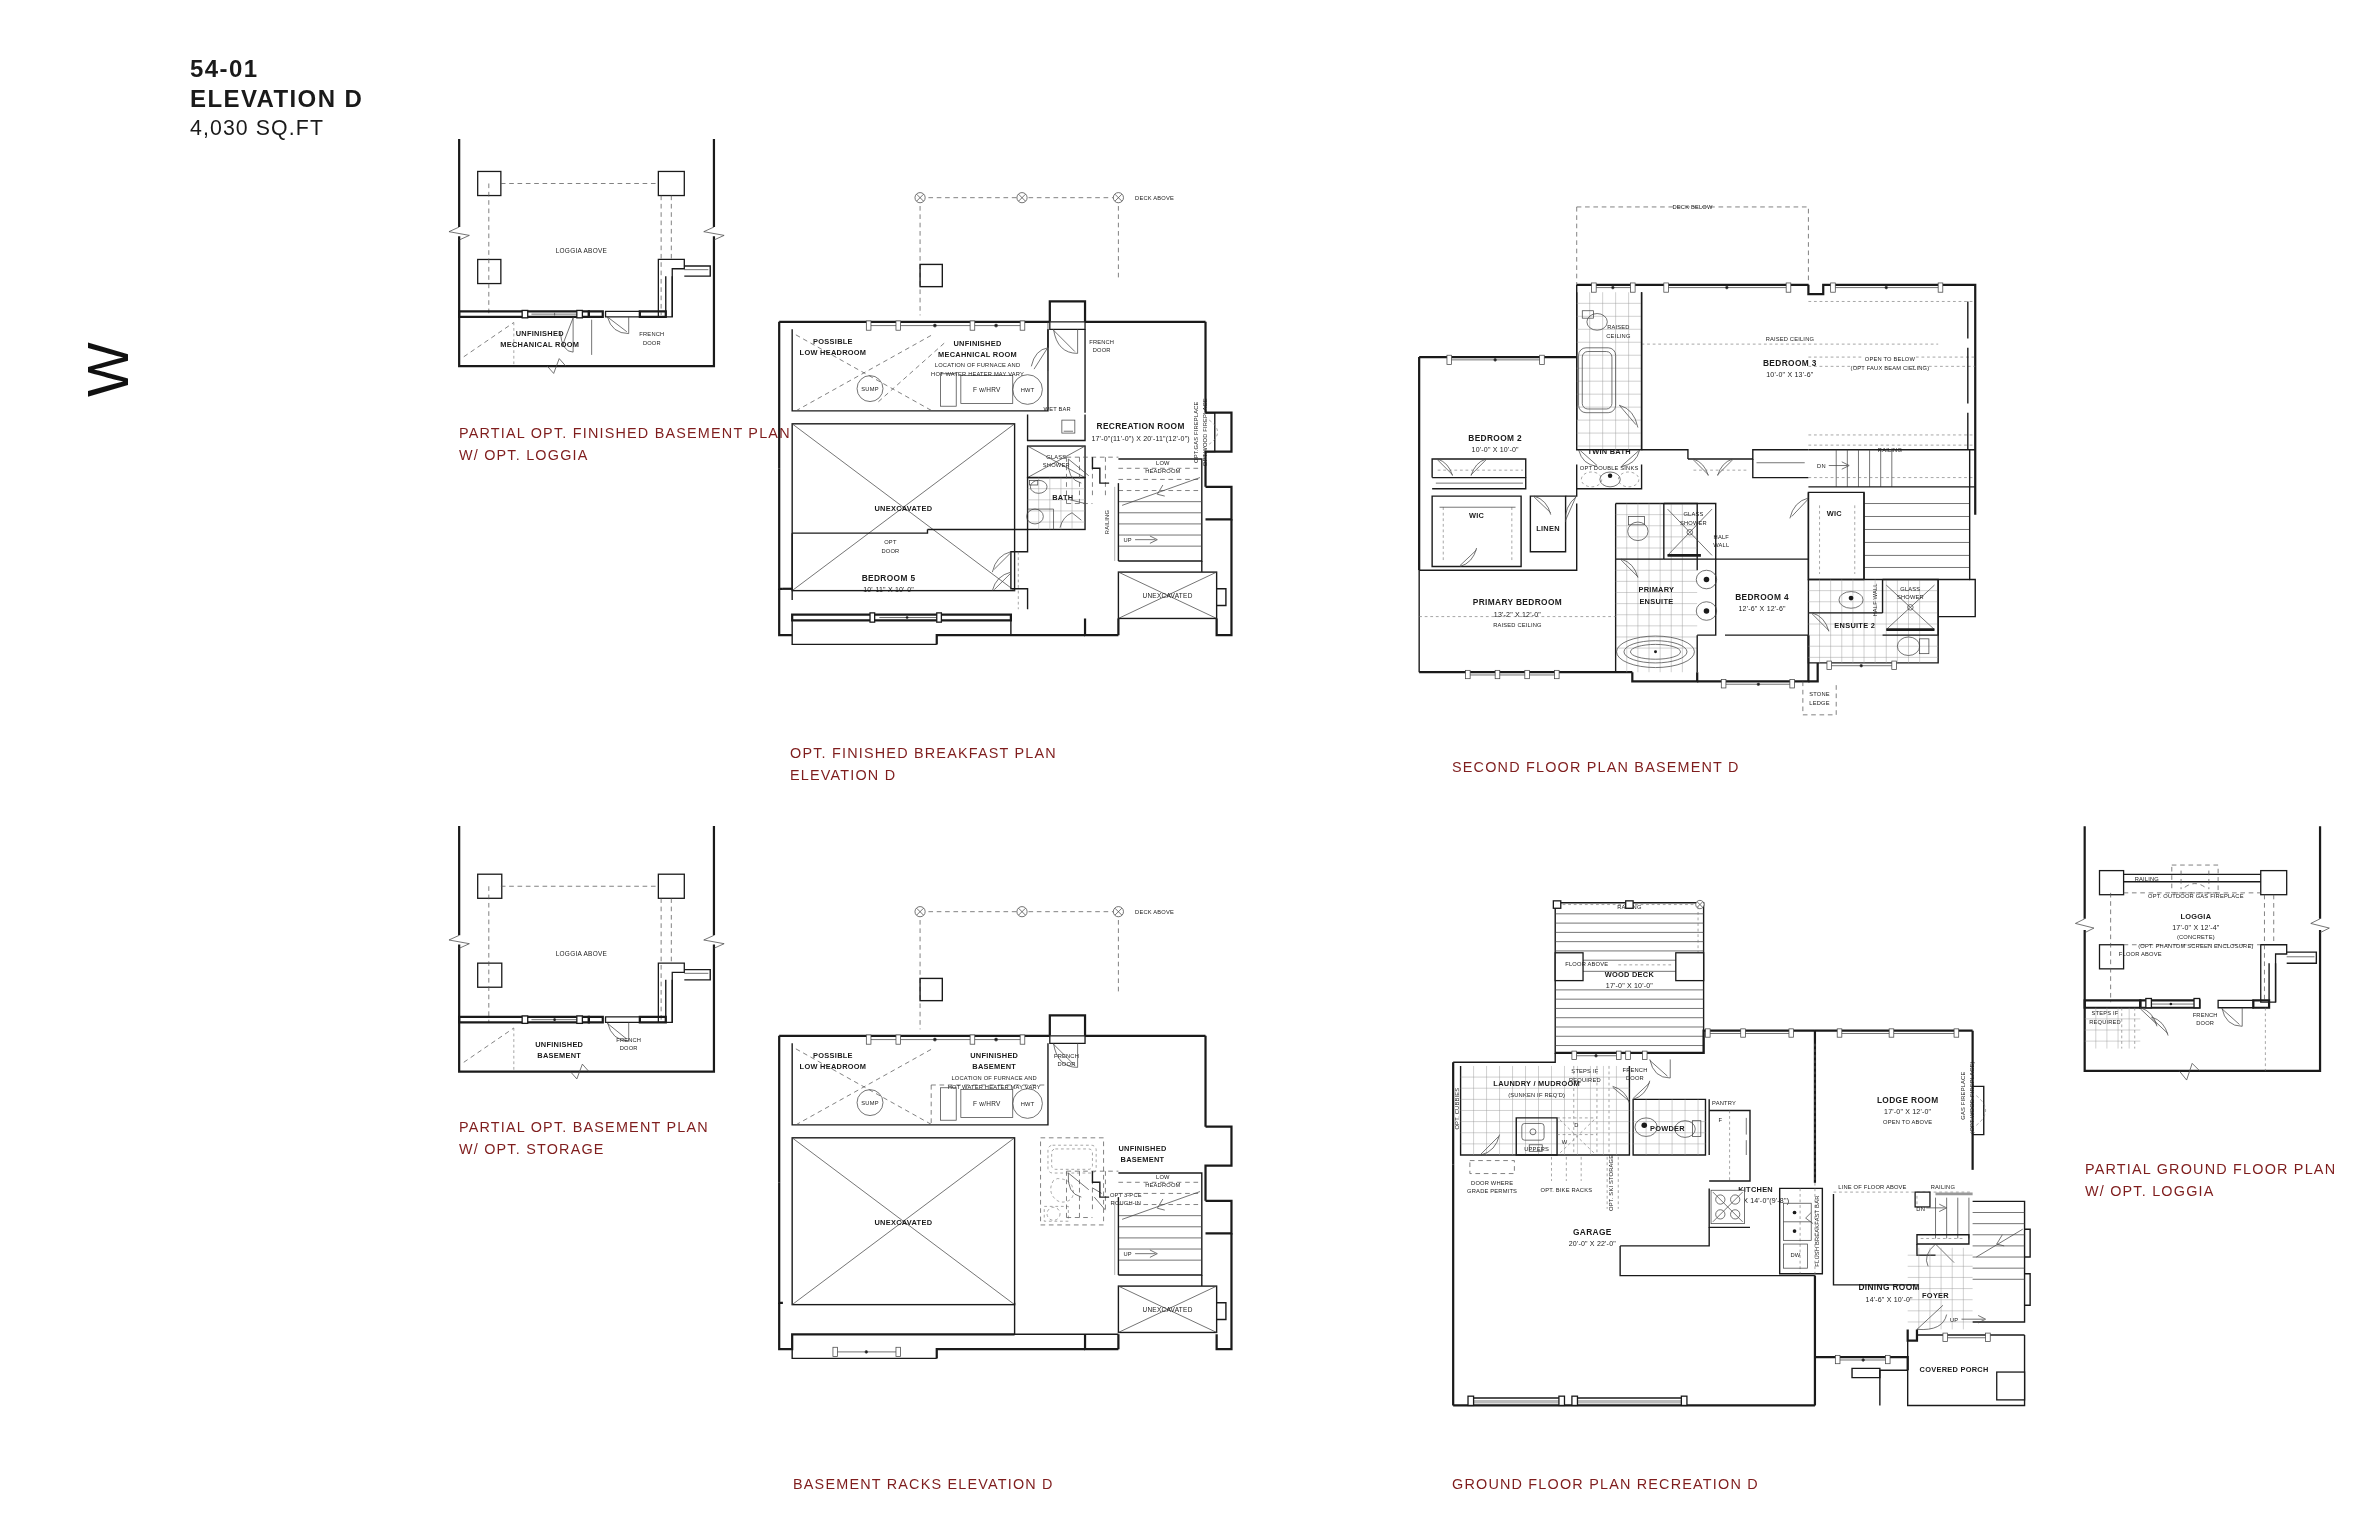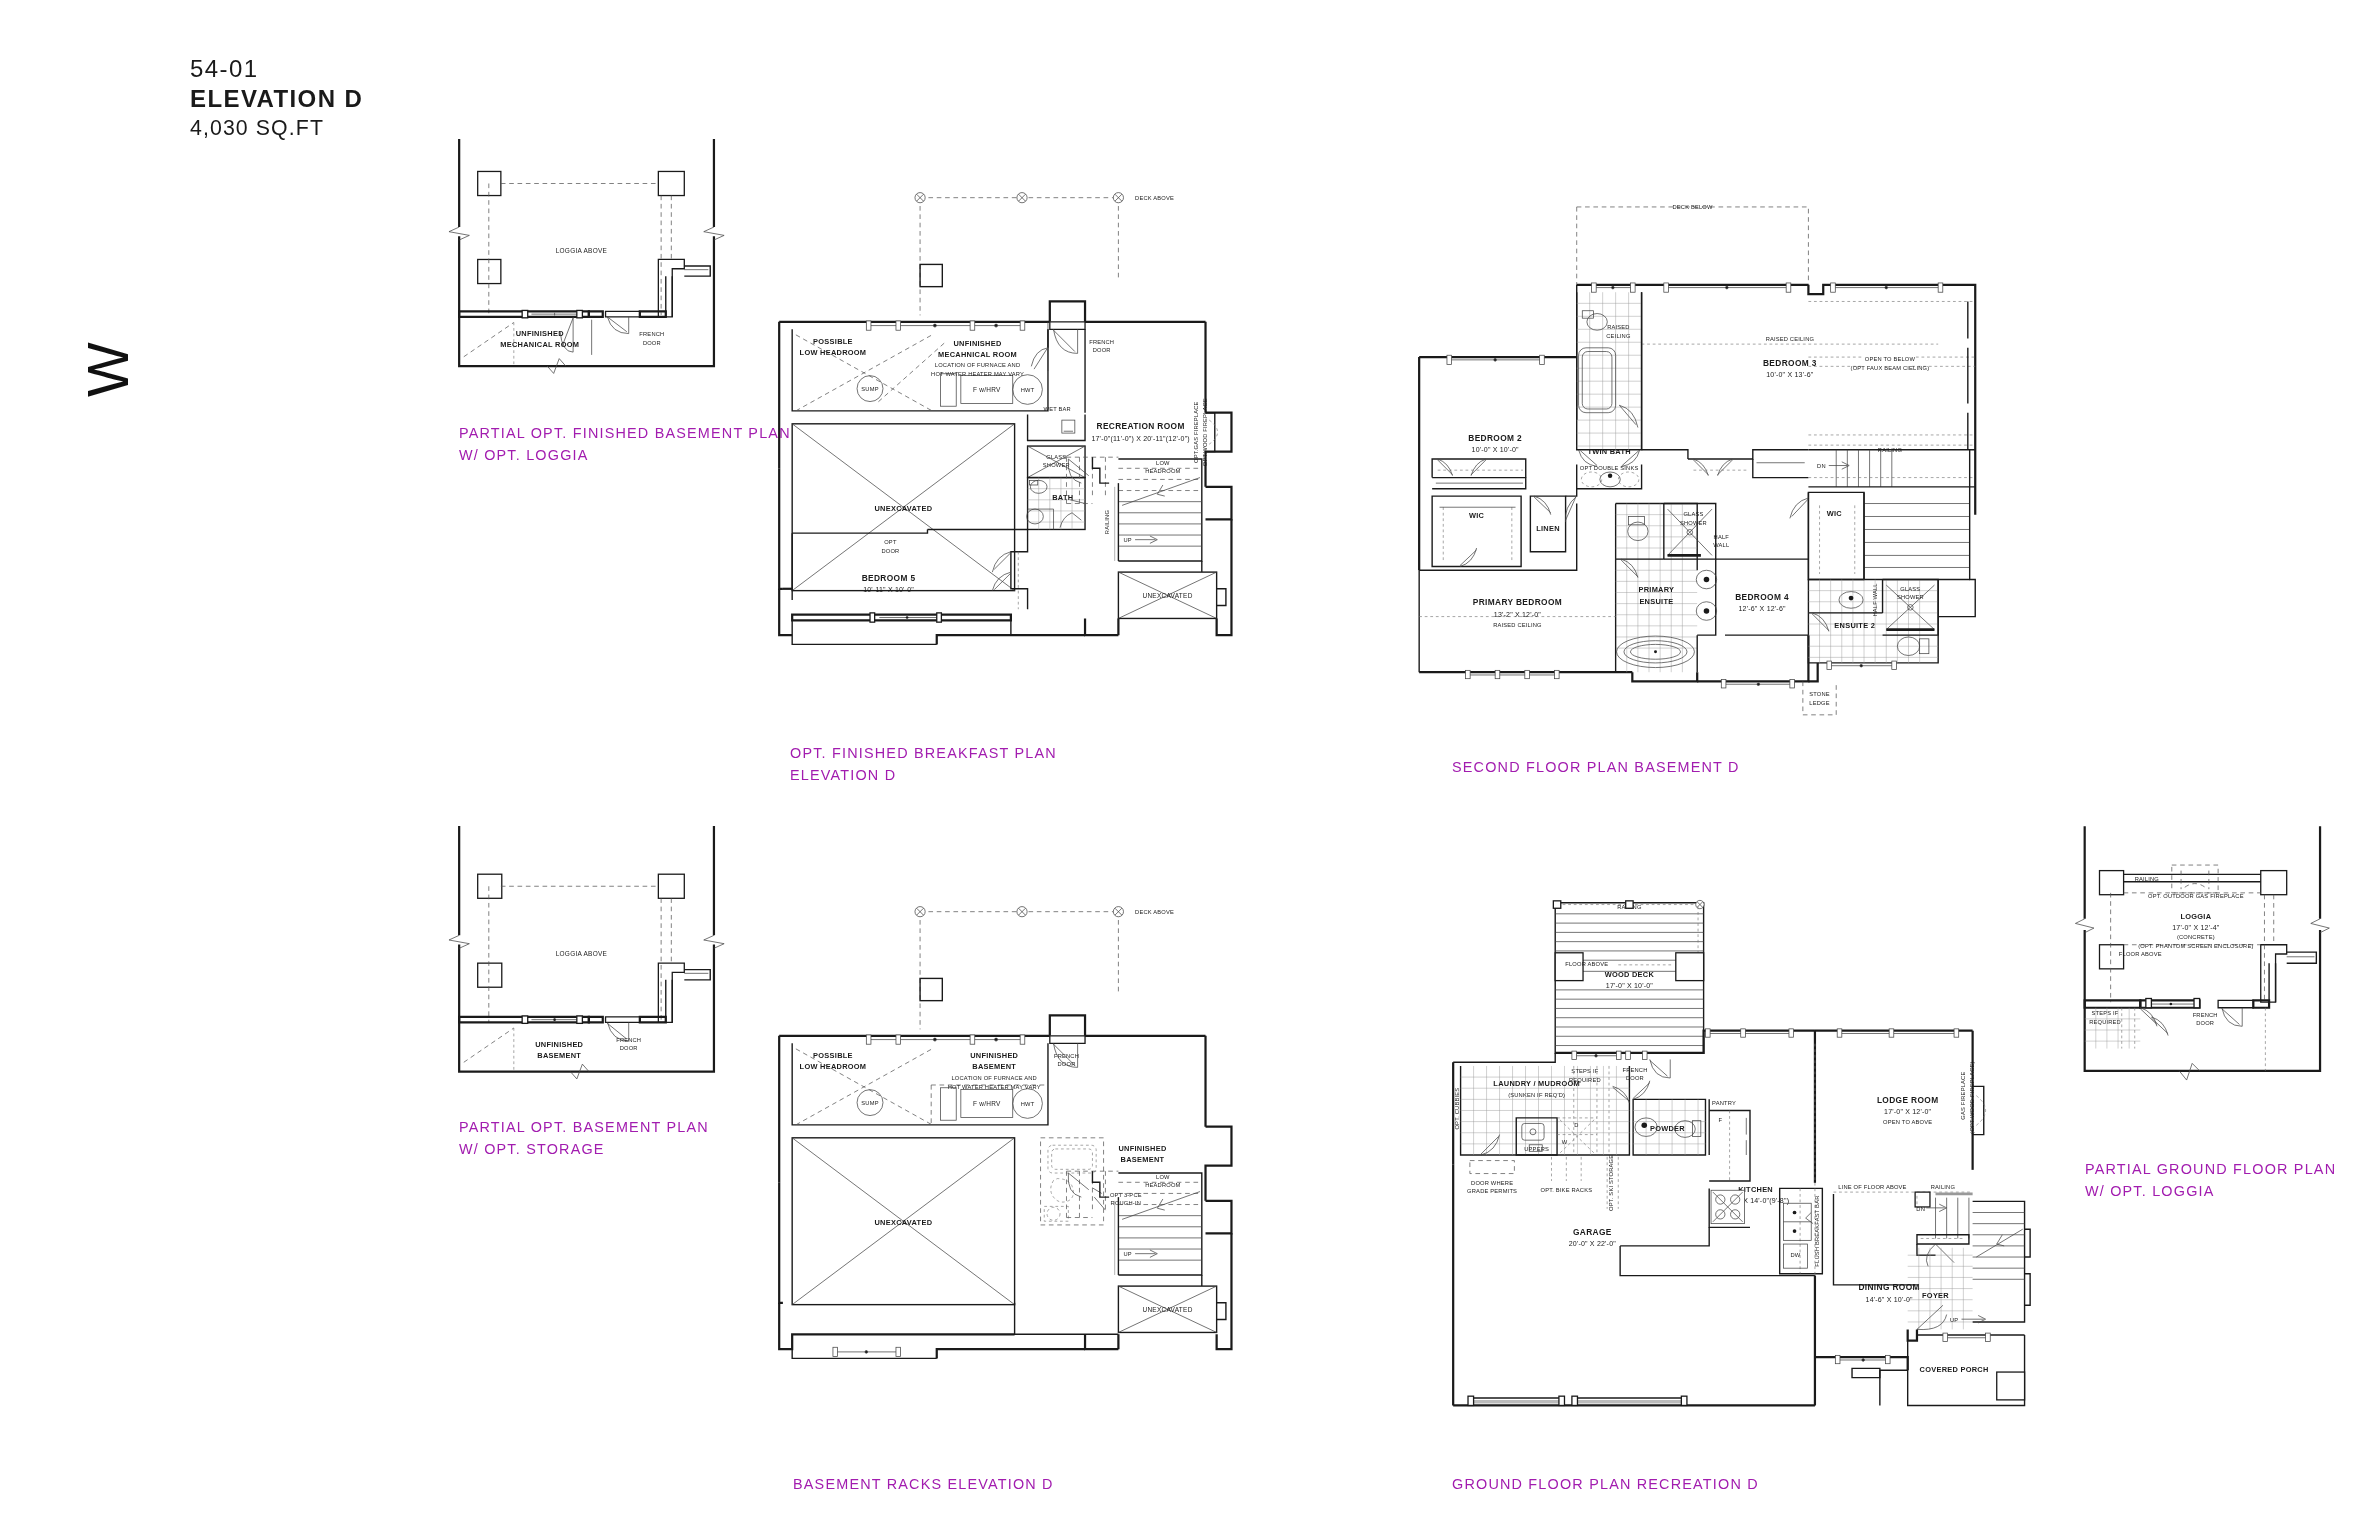--- a/index.html
+++ b/index.html
@@ -5,28 +5,28 @@
   html,body{margin:0;padding:0;background:#ffffff;}
   body{width:2375px;height:1536px;position:relative;overflow:hidden;
        font-family:"Liberation Sans","DejaVu Sans",sans-serif;color:#1a1a1a;}
 
   
   #brand{position:absolute;left:67px;top:26px;width:65px;height:390px;}
   #brand span{display:block;transform:rotate(-90deg);transform-origin:left top;
       position:absolute;left:7.4px;top:371px;font-size:58px;letter-spacing:0.9px;
       font-weight:400;white-space:nowrap;color:#111;}
   #titleblock{position:absolute;left:190px;top:54px;}
-  #titleblock .code{font-size:24px;font-weight:400;letter-spacing:1.4px;line-height:1.25;}
+  #titleblock .code{font-size:24px;font-weight:700;letter-spacing:1.4px;line-height:1.25;}
   #titleblock .elev{font-size:24px;font-weight:700;letter-spacing:1.4px;line-height:1.25;}
   #titleblock .sqft{font-size:21.3px;font-weight:400;letter-spacing:1.1px;line-height:1.35;}
 
   
   .plan{position:absolute;}
   .caption{position:absolute;font-size:14.4px;letter-spacing:1.2px;line-height:1.55;
-           white-space:pre-line;color:#a21caf;}
+           white-space:pre-line;color:#7f1d1d;}
 
   svg{display:block;overflow:visible;}
   svg text{font-family:"Liberation Sans","DejaVu Sans",sans-serif;fill:#1a1a1a;}
   .w  {fill:none;stroke:#1a1a1a;stroke-width:2.4;}      
   .w2 {fill:none;stroke:#1a1a1a;stroke-width:1.5;}      
   .thin{fill:none;stroke:#444;stroke-width:.8;}
   .hair{fill:none;stroke:#777;stroke-width:.6;}
   .dash{fill:none;stroke:#555;stroke-width:.8;stroke-dasharray:5 4;}
   .dash2{fill:none;stroke:#777;stroke-width:.7;stroke-dasharray:3 3;}
   .fillw{fill:#fff;stroke:#1a1a1a;stroke-width:1.4;}

